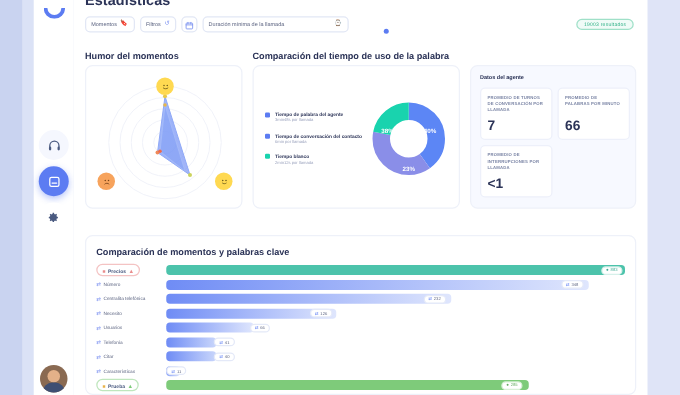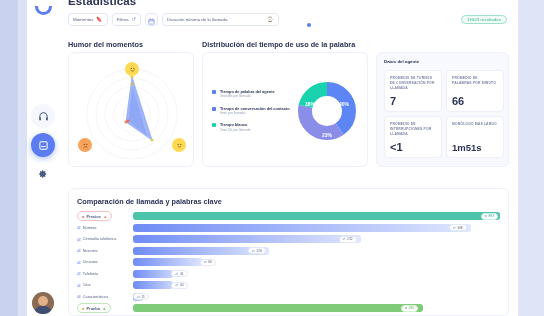--- a/index.html
+++ b/index.html
@@ -248,21 +248,21 @@
       </div>
       <div class="radar-emoji em-br">
         <svg width="9" height="9" viewBox="0 0 24 24">
             <circle cx="8.5" cy="9" r="1.6" fill="#6b5a1a"></circle>
             <circle cx="15.5" cy="9" r="1.6" fill="#6b5a1a"></circle>
             <path d="M8 14.8c1.4 1.6 6.6 1.6 8 0" stroke="#6b5a1a" stroke-width="1.8" fill="none" stroke-linecap="round"></path>
           </svg>
       </div>
     </div>
 
-    <div class="sec-h" style="left:143px; top:40px">Distribución del tiempo de uso de la palabra</div>
+    <div class="sec-h" style="left:143px; top:40px">Comparación del tiempo de uso de la palabra</div>
     <div class="card wt-card">
       <div class="legend">
         <div class="legend-row">
           <div class="lg-sw" style="background:#5c7cf2"></div>
           <div>
             <div class="lg-t">Tiempo de palabra del agente</div>
             <div class="lg-s">3min48s por llamada</div>
           </div>
         </div>
         <div class="legend-row">
@@ -302,28 +302,24 @@
         <div class="kpi-v">7</div>
       </div>
       <div class="kpi" style="left:69px; top:17px">
         <div class="kpi-l">PROMEDIO DE PALABRAS POR MINUTO</div>
         <div class="kpi-v">66</div>
       </div>
       <div class="kpi" style="left:7px; top:63px">
         <div class="kpi-l">PROMEDIO DE INTERRUPCIONES POR LLAMADA</div>
         <div class="kpi-v">&lt;1</div>
       </div>
-      <div class="kpi" style="left:69px; top:63px">
-        <div class="kpi-l">MONÓLOGO MÁS LARGO</div>
-        <div class="kpi-v sm">1m51s</div>
-      </div>
     </div>
 
     <div class="card bars-card">
-      <div class="sec-h" style="left:8px; top:8px">Comparación de llamada y palabras clave</div>
+      <div class="sec-h" style="left:8px; top:8px">Comparación de momentos y palabras clave</div>
       <div class="bars-wrap">
 
         <div class="bar-row hl-teal">
           <div class="bar-label">
             <span class="pill pill-pink">
               <span style="color:#e98c8c">■</span>
               <span>Precios</span>
               <span class="ar" style="color:#e98c8c">▲</span>
             </span>
           </div>

